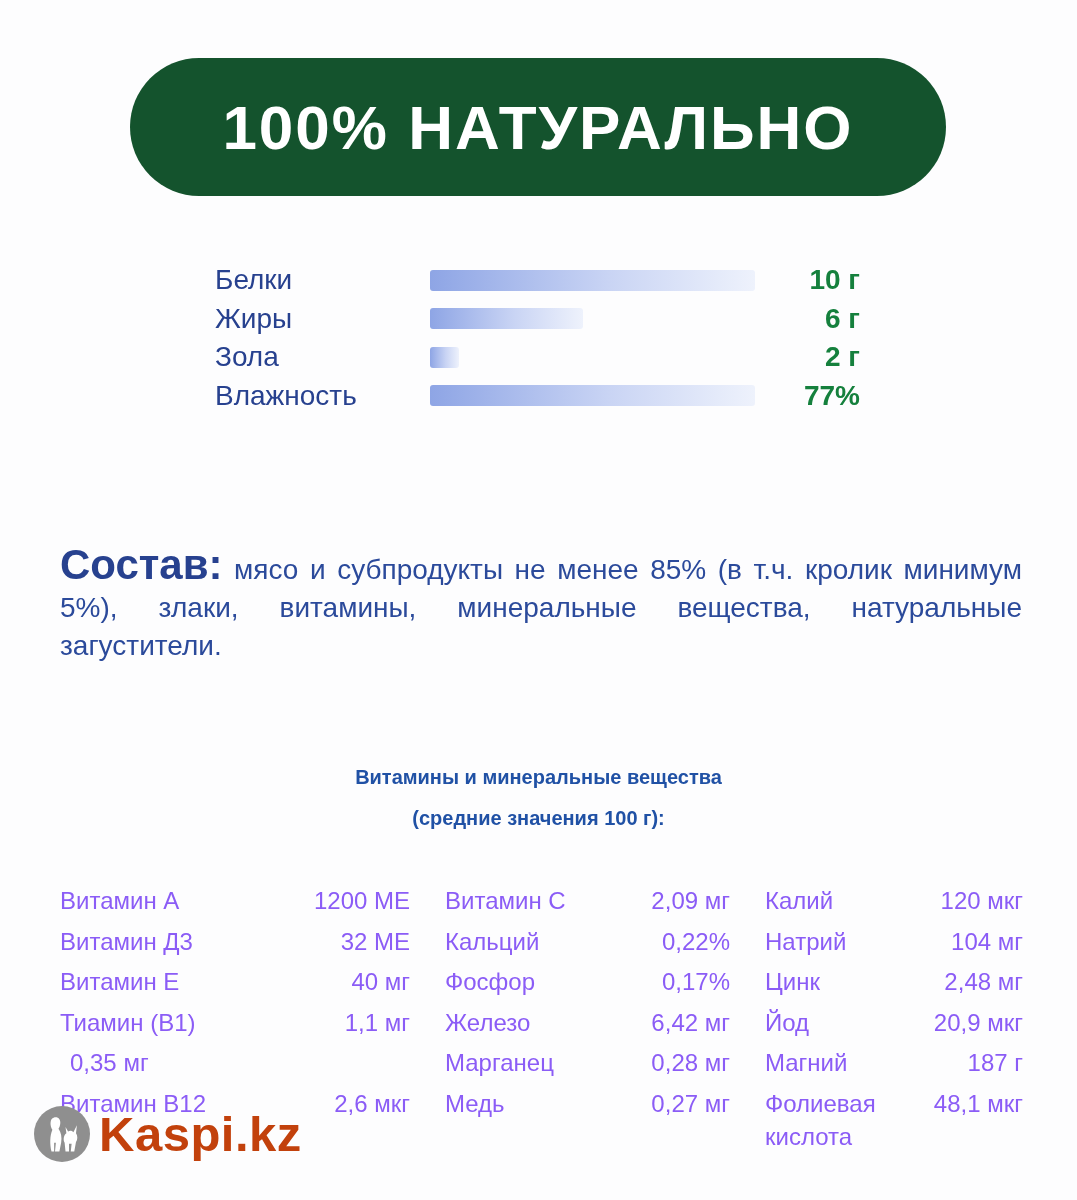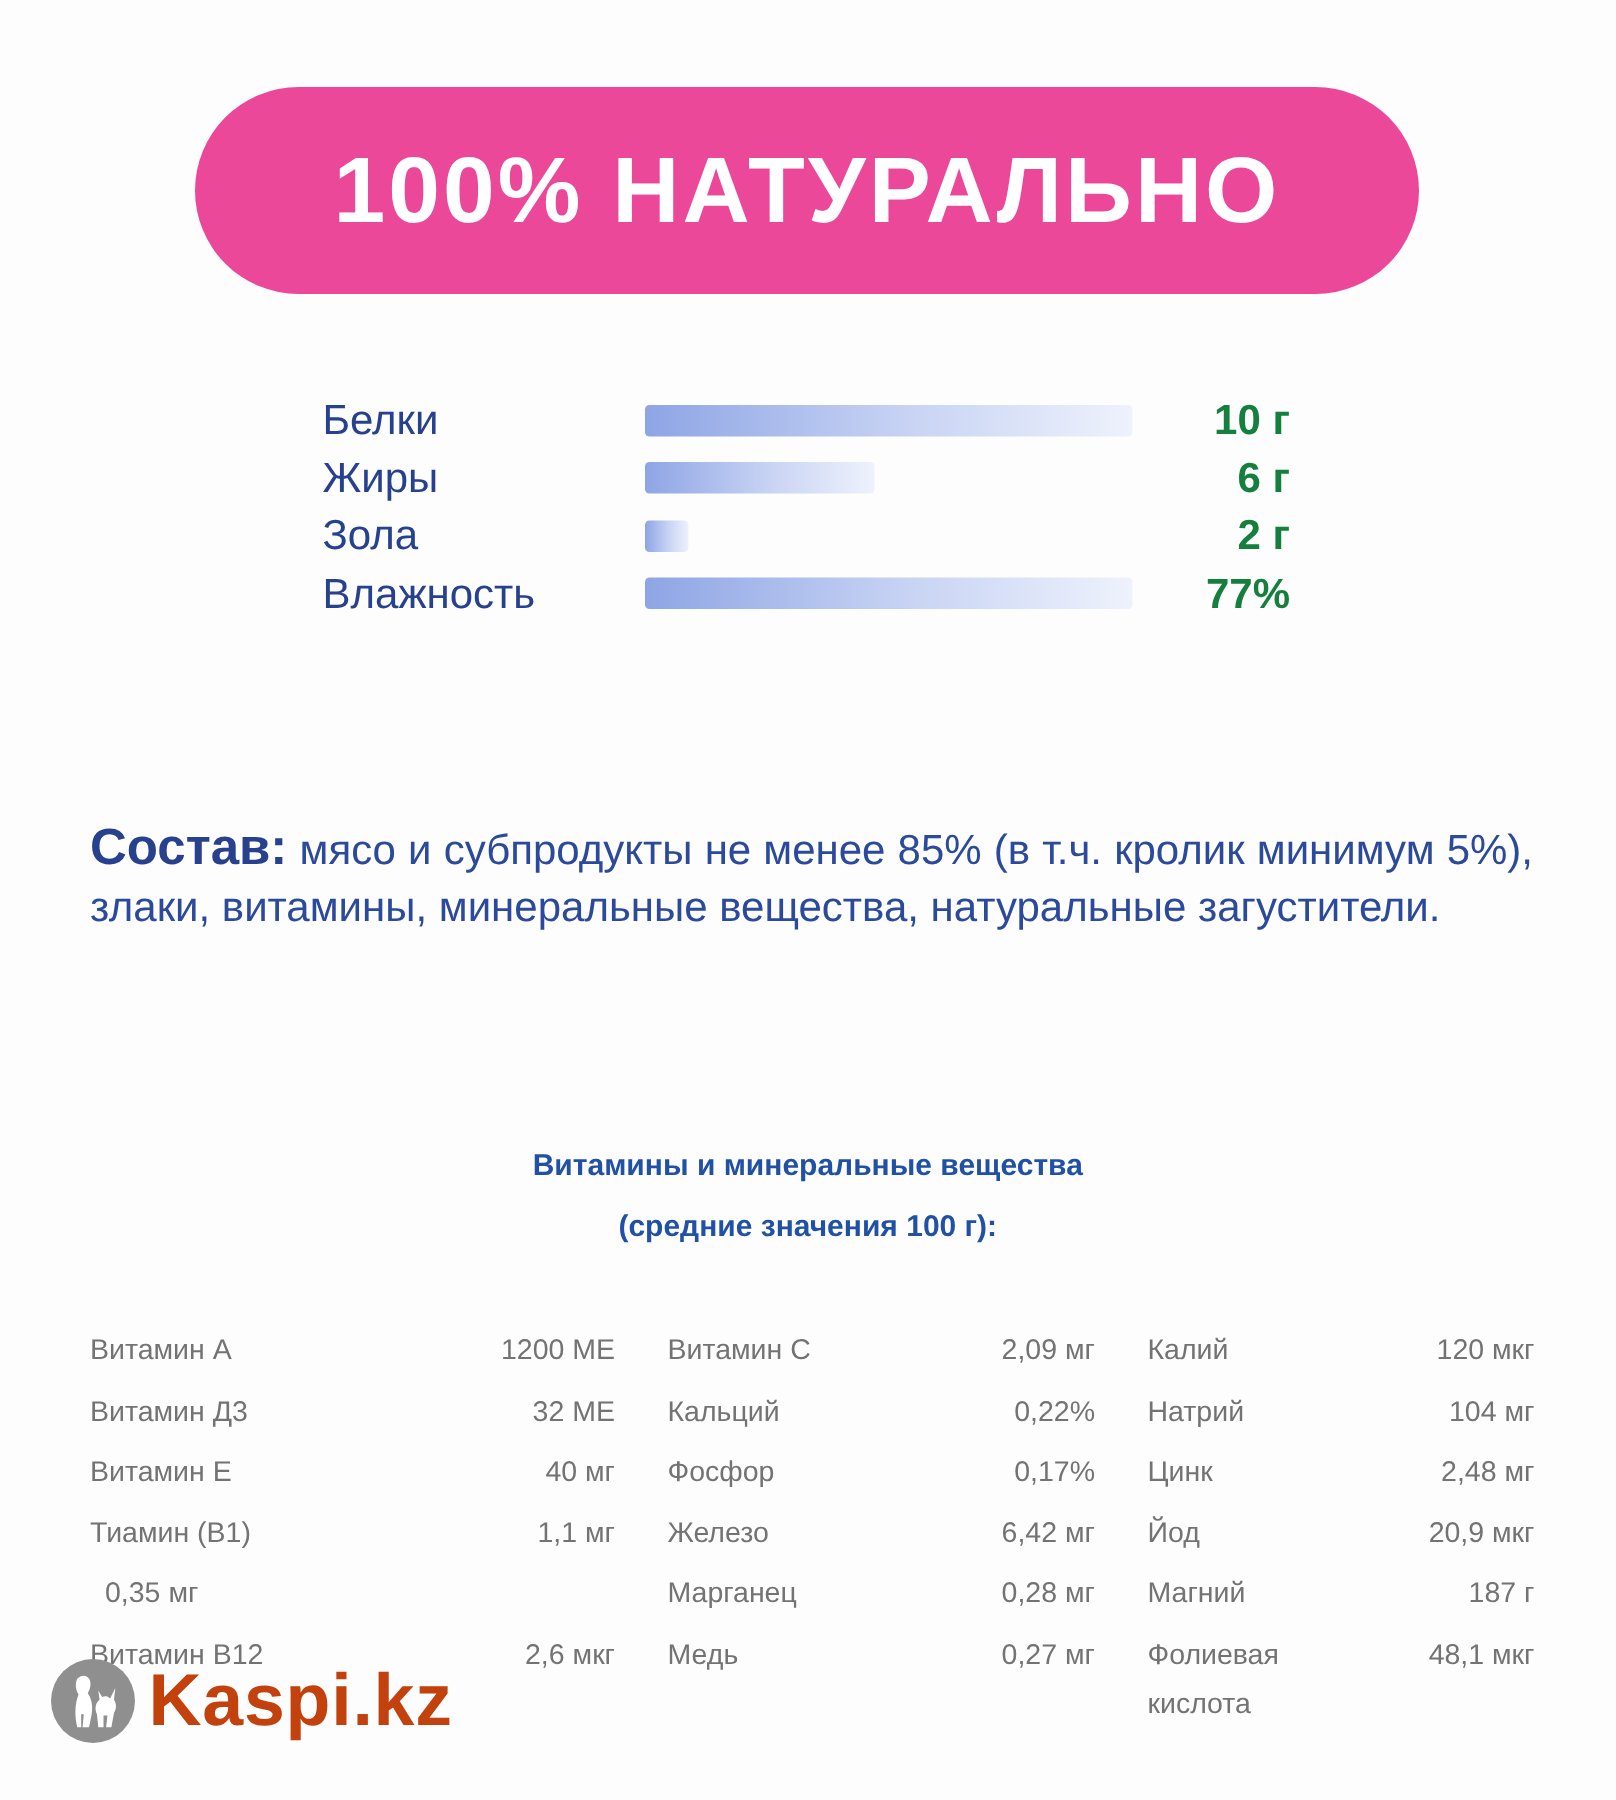--- a/index.html
+++ b/index.html
@@ -32,55 +32,55 @@
   }
   .chart-value {
     flex:1; text-align:right; font-size:28px; font-weight:700; color:#15803d; line-height:1; white-space:nowrap;
   }
 
   
   .composition {
     position:absolute; left:60px; top:518px; width:962px;
     font-size:28px; line-height:38px; color:#2b4a9b; text-align:justify;
   }
-  .composition-label { font-size:34px; font-weight:700; color:#27418f; }
+  .composition-label { font-size:42px; font-weight:700; color:#27418f; }
 
   
   .vitamins-heading {
     position:absolute; left:0; top:757px; width:1077px; text-align:center;
     color:#2051a5; font-size:20px; font-weight:700; line-height:41px;
   }
   .vitamins-heading span { display:block; }
 
   
   .vtable { position:absolute; left:60px; top:884px; width:963px; display:flex; gap:35px; }
   .vcol-0 { width:350px; flex:none; }
   .vcol-1 { width:285px; flex:none; }
   .vcol-2 { width:258px; flex:none; }
   .vrow {
     display:flex; justify-content:space-between; align-items:flex-start;
-    min-height:40.5px; font-size:19px; color:#737373; line-height:33px;
+    min-height:40.5px; font-size:24px; color:#8b5cf6; line-height:33px;
   }
   .vname { text-align:left; }
   .vvalue { text-align:right; white-space:nowrap; padding-left:10px; }
 
   
   .watermark {
     position:absolute; left:34px; top:1106px; z-index:5;
     display:flex; align-items:center; gap:9px;
   }
   .watermark-icon svg { width:56px; height:56px; display:block; }
   .watermark-text {
     font-size:49px; font-weight:700; color:#c2410c; letter-spacing:0.5px; line-height:1;
   }
 </style>
 </head>
 <body>
 
-<div class="banner" style="background:#ec4899;">
+<div class="banner" style="background:#14532d;">
   <span class="banner-text">100% НАТУРАЛЬНО</span>
 </div>
 
 <section class="chart">
   <div class="chart-row">
     <span class="chart-label">Белки</span>
     <span class="chart-track">
         <span class="chart-bar" style="display: block; width: 100%;"></span>
       </span>
     <span class="chart-value">10 г</span>

